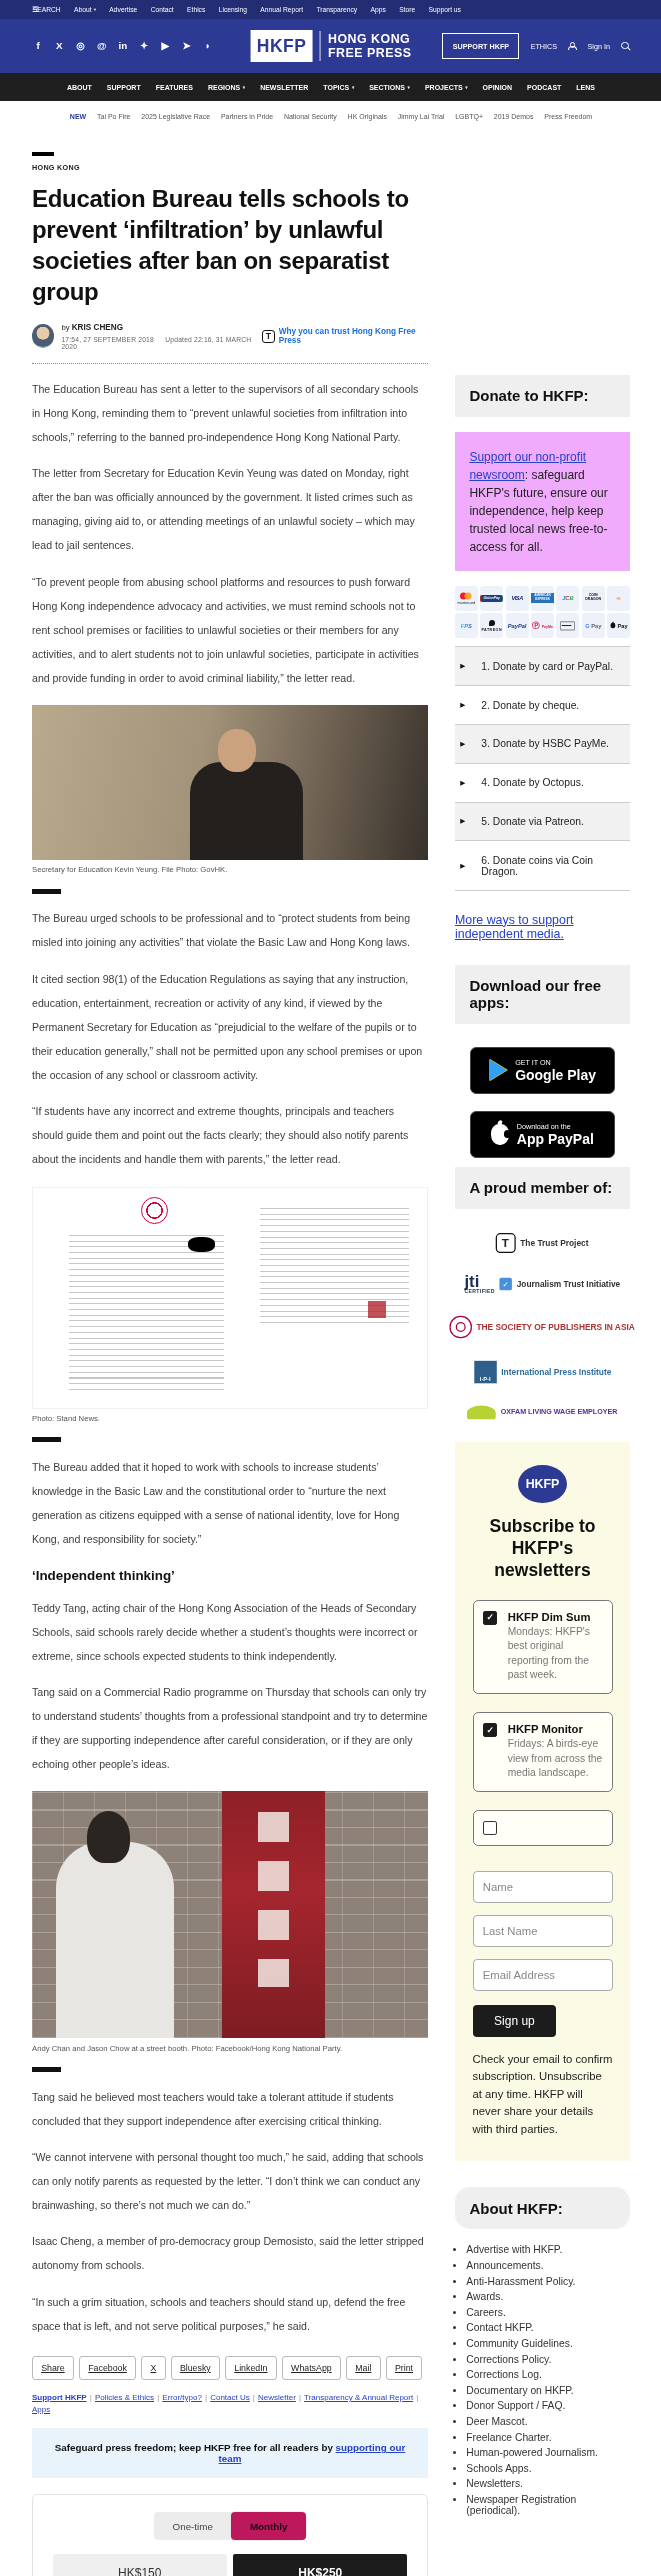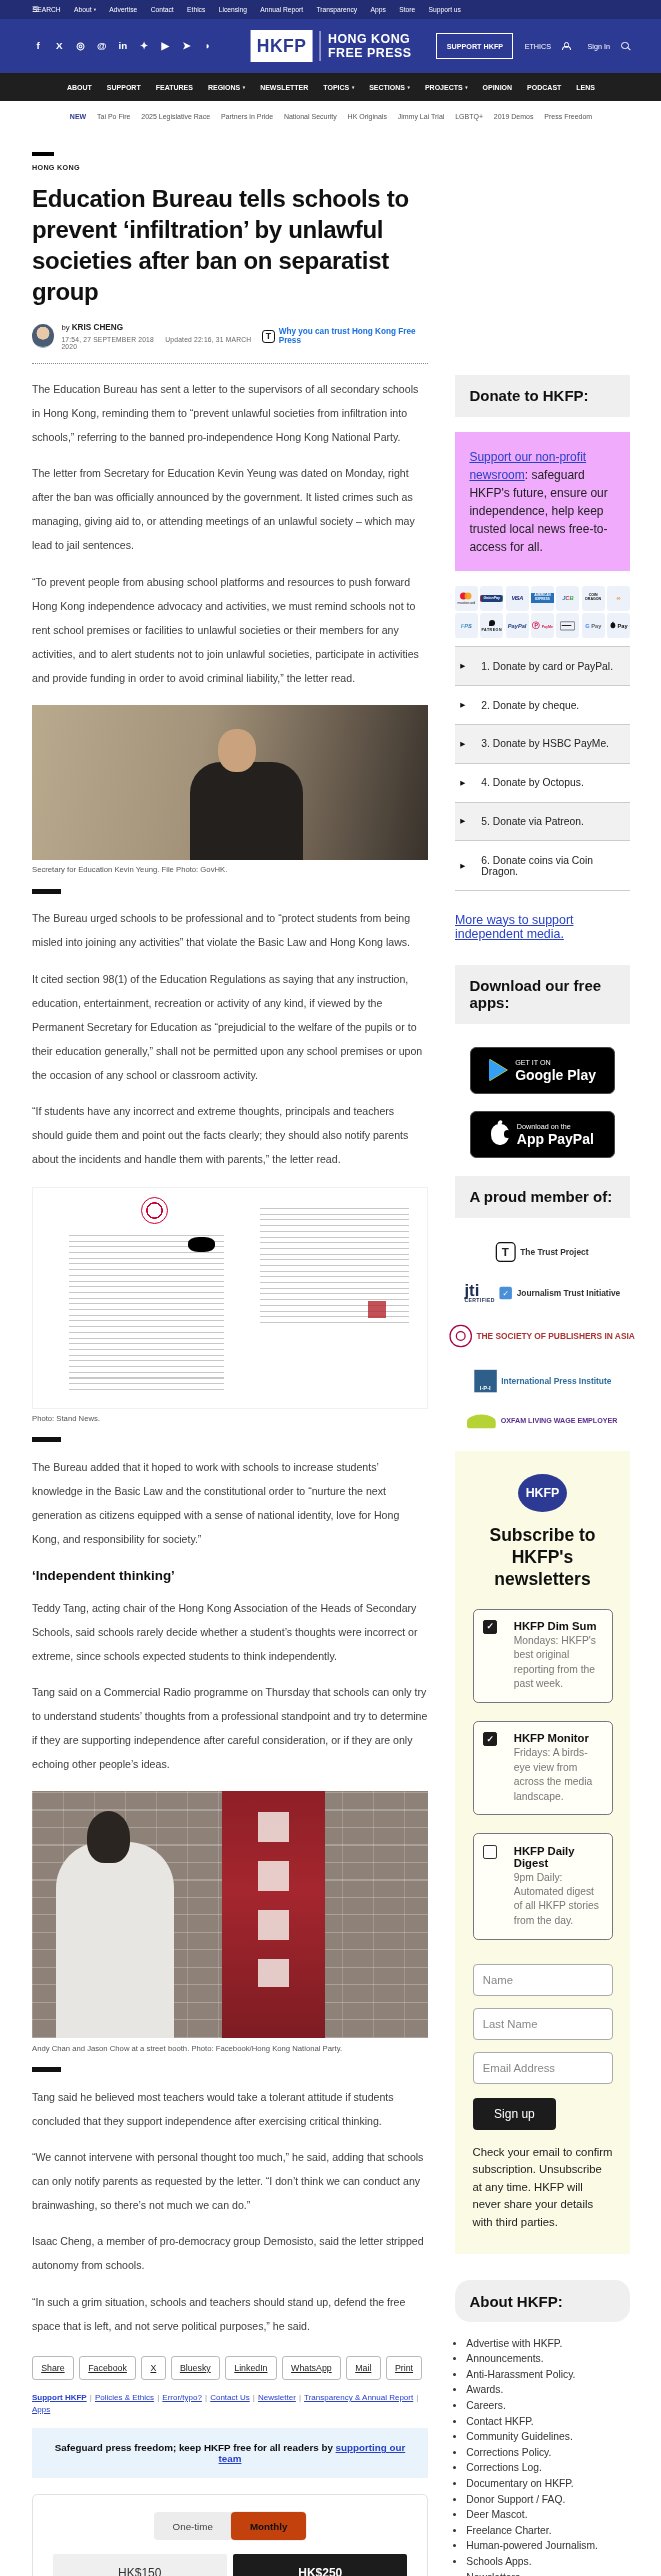--- a/index.html
+++ b/index.html
@@ -24,21 +24,21 @@
     display:flex; align-items:center; justify-content:center; cursor:pointer;}
   .brand { display:flex; align-items:center; gap:7.2px; position:absolute; left:50%; transform:translateX(-50%);}
   .logo-box { background:#fff; padding:5.2px 6.2px; }
   .logo-box span { color:#2d3a94; font-weight:bold; font-size:17.5px; letter-spacing:0.5px;}
   .brand-divider { width:1px; height:30px; background:#fff; opacity:.85;}
   .brand-name { color:#fff; font-weight:bold; font-size:12.4px; line-height:1.15; letter-spacing:0.5px;}
   .mast-right { display:flex; align-items:center; gap:11.3px; }
   .support-btn { border:0.5px solid #fff; color:#fff; font-weight:bold; font-size:7.2px;
     padding:7.2px 9.3px; cursor:pointer;}
   .ethics-link { color:#fff; font-size:7.2px; cursor:pointer;}
-  .signin { display:flex; align-items:center; gap:17px; color:#fff; font-size:7.2px; cursor:pointer;}
+  .signin { display:flex; align-items:center; gap:11px; color:#fff; font-size:7.2px; cursor:pointer;}
   .person { width:8.2px; height:8.2px; position:relative; }
   .person:before { content:""; position:absolute; width:3.6px; height:3.6px; border:0.8px solid #fff;
     border-radius:50%; left:1.5px; top:0;}
   .person:after { content:""; position:absolute; width:6.7px; height:3.1px; border:0.8px solid #fff;
     border-bottom:none; border-radius:4.1px 4.1px 0 0; left:0; bottom:0;}
   .mag { width:8.8px; height:8.8px; position:relative; cursor:pointer;}
   .mag:before { content:""; position:absolute; width:5.7px; height:5.7px; border:1px solid #fff; border-radius:50%;}
   .mag:after { content:""; position:absolute; width:3.6px; height:1px; background:#fff;
     transform:rotate(45deg); left:5.7px; top:6.7px;}
 
@@ -115,21 +115,21 @@
   .meta-links a { color:#2741c9; text-decoration:underline; }
   .meta-links a.first { font-weight:bold; }
   .freedom-banner { background:#e8f3fb; text-align:center; padding:14.4px 15.5px; font-size:9.8px;
     font-weight:bold; color:#111; margin:8.2px 0 15.5px;}
   .freedom-banner a { color:#2741c9; text-decoration:underline; }
 
   .donate-widget { border:0.5px solid #e2e2e2; border-radius:5.2px; padding:17.5px 19.6px; }
   .toggle-wrap { display:flex; justify-content:center; margin-bottom:14.4px;}
   .toggle { background:#ececec; border-radius:4.1px; display:inline-flex; padding:0; }
   .toggle .opt { padding:8.2px 18.5px; font-size:9.8px; color:#444; cursor:pointer; border-radius:4.1px;}
-  .toggle .sel { background:#c2410c; font-weight:bold; color:#111; box-shadow:0 0 0 0.5px #ddd;text-align:center;}
+  .toggle .sel { background:#be185d; font-weight:bold; color:#111; box-shadow:0 0 0 0.5px #ddd;text-align:center;}
   .amounts { display:grid; grid-template-columns:1fr 1fr; gap:6.2px; }
   .amt { background:#efefef; border-radius:2.1px; height:37px; display:flex; align-items:center;
     justify-content:center; font-size:12px; color:#333; cursor:pointer;}
   .amt.sel { background:#1c1c1c; color:#fff; font-weight:bold;}
   .logo-item { display:flex; align-items:center; gap:4.1px; }
   .trust-sq { width:15.5px; height:15.5px; border:1.5px solid #111; border-radius:3.6px; font-weight:bold;
     font-size:9.3px; display:flex; align-items:center; justify-content:center;}
   .l-name { font-size:6.7px; font-weight:bold; color:#333; line-height:1.15;}
   .jti { font-size:13.4px; font-weight:800; color:#1d2d50; line-height:.8;}
   .jti small{ display:block; font-size:4.1px; letter-spacing:0.3px;}
@@ -206,30 +206,30 @@
   .side-pay-grid .oct-inf { font-size:5.7px;}
   .side-pay-grid .apple-sm { transform:scale(.6); margin:-1px;}
   .accordion { border-bottom:0.5px solid #ccc; margin-top:7.2px;}
   .acc-row { border-top:0.5px solid #ccc; padding:13.4px 5.2px; font-size:10.3px; color:#222;
     display:flex; gap:16px; align-items:center; cursor:pointer;}
   .acc-row:nth-child(odd){ background:#f1f1f1; }
   .acc-arrow { font-size:6.7px; color:#111; }
   .more-link { display:block; margin:21.6px 0 5.2px; font-size:12.4px; color:#2741c9; text-decoration:underline;}
   .sh-apps { margin-top:24px; }
   .side-badges { display:flex; flex-direction:column; align-items:center; gap:17.5px; margin:23px 0 5.2px;}
-  .sh-member { margin-top:18px; }
+  .sh-member { margin-top:9px; }
   .member-col { display:flex; flex-direction:column; align-items:center; gap:27px; margin:26px 0 10.3px;}
   .member-col .logo-item { transform:scale(1.25);}
 
   .nl-box { background:#fbfae4; padding:23px 17.5px; margin-top:23px;}
   .nl-logo { width:49px; height:38px; background:#2d3a94; border-radius:50%; margin:0 auto 13.4px;
     color:#fff; font-weight:800; font-size:12.4px; display:flex; align-items:center; justify-content:center;}
   .nl-title { font-size:17.5px; font-weight:800; text-align:center; line-height:1.25; color:#111; margin-bottom:15.5px;}
   .nl-option { border:0.5px solid #777; border-radius:5.2px; padding:10.3px 9.3px; margin:18px 0;
-    display:flex; gap:17px; background:#fffef7;}
+    display:flex; gap:11px; background:#fffef7;}
   .chk { width:14px; height:14px; border:1px solid #333; border-radius:2.1px; flex:none; background:#fff;}
   .chk.on { background:#1c1c1c; border-color:#1c1c1c; position:relative;}
   .chk.on:after { content:"✓"; color:#fff; position:absolute; left:2.6px; top:0.5px; font-size:8.8px; font-weight:bold;}
   .nl-opt-name { font-size:11.3px; font-weight:bold; color:#111;}
   .nl-opt-desc { font-size:10.3px; color:#777; line-height:1.4; margin-top:2.1px;}
   .nl-input { width:100%; height:32px; border:0.5px solid #aaa; border-radius:4.1px; background:#fff;
     font-size:11.3px; padding:0 9.3px; color:#333; margin:6.2px 0; font-family:"Liberation Sans",sans-serif;}
   .nl-input::placeholder { color:#888; }
   .signup-btn { background:#1c1c1c; color:#fff; border:none; border-radius:4.1px; font-size:12px;
     padding:9.3px 21.6px; margin:7.2px 0 13.4px; cursor:pointer; font-family:"Liberation Sans",sans-serif;}
@@ -589,22 +589,20 @@
         <span><span class="nl-opt-name">HKFP Dim Sum</span>
         <div class="nl-opt-desc">Mondays: HKFP's best original reporting from the past week.</div></span>
       </div>
       <div class="nl-option">
         <span class="chk on"></span>
         <span><span class="nl-opt-name">HKFP Monitor</span>
         <div class="nl-opt-desc">Fridays: A birds-eye view from across the media landscape.</div></span>
       </div>
       <div class="nl-option">
         <span class="chk"></span>
-        <span><span class="nl-opt-name">HKFP Daily Digest</span>
-        <div class="nl-opt-desc">9pm Daily: Automated digest of all HKFP stories from the day.</div></span>
       </div>
 
       <input class="nl-input" type="text" placeholder="Name" style="">
       <input class="nl-input" type="text" placeholder="Last Name" style="">
       <input class="nl-input" type="text" placeholder="Email Address" style="">
       <button class="signup-btn">Sign up</button>
       <div class="nl-note">Check your email to confirm subscription. Unsubscribe at any time. HKFP will never share your details with third parties.</div>
     </div>
 
     <div class="side-h sh-about">About HKFP:</div>

